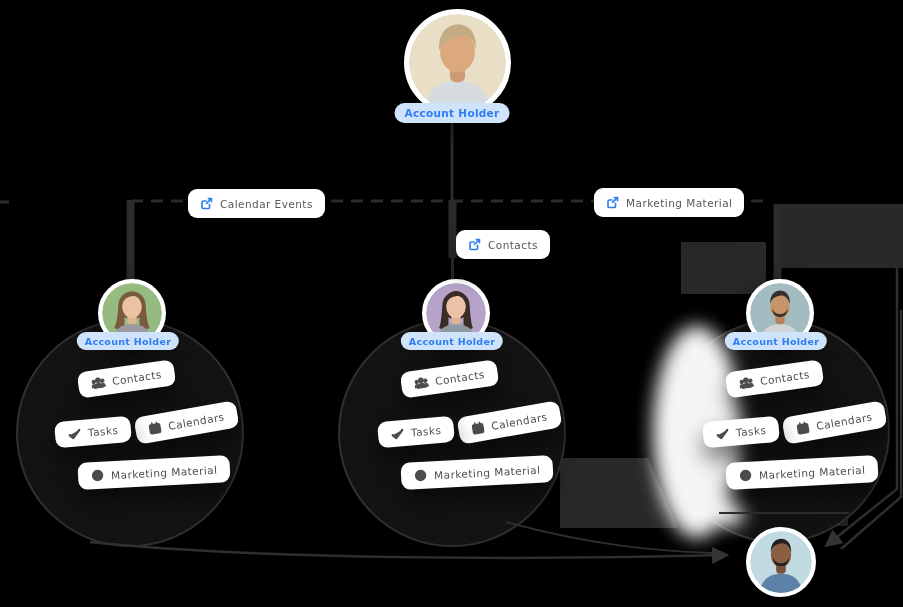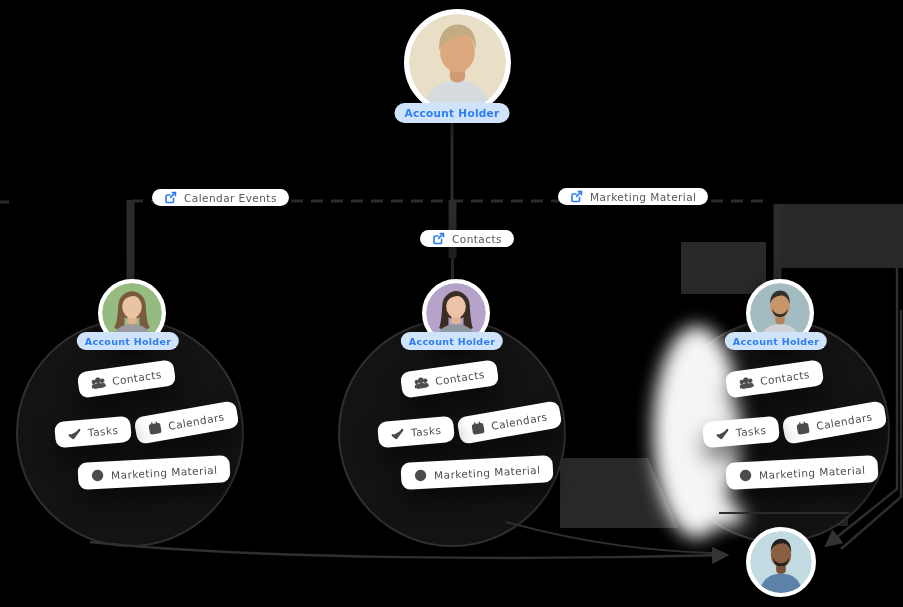--- a/index.html
+++ b/index.html
@@ -29,21 +29,21 @@
 
   
   .pill{
     position:absolute;z-index:4;display:flex;align-items:center;gap:7px;
     background:#fff;border-radius:9px;white-space:nowrap;
     color:#4d4d4d;font-size:10.5px;letter-spacing:.45px;
     box-shadow:0 12px 22px rgba(0,0,0,.55);
   }
   .pill .ic{display:flex;align-items:center;}
   .perm{padding:7px 13px;}
-  .share{padding:2px 12px;color:#585858;}
+  .share{padding:8px 12px;color:#585858;margin-left:36px;}
   .share .ic svg{stroke:#2e7df2;}
   .perm .ic svg{stroke:#4c4c4c;fill:#4c4c4c;}
 </style>
 </head>
 <body>
 
 <div class="canvas">
 
   <svg class="overlay" width="903" height="607" viewBox="0 0 903 607">
     <defs>

